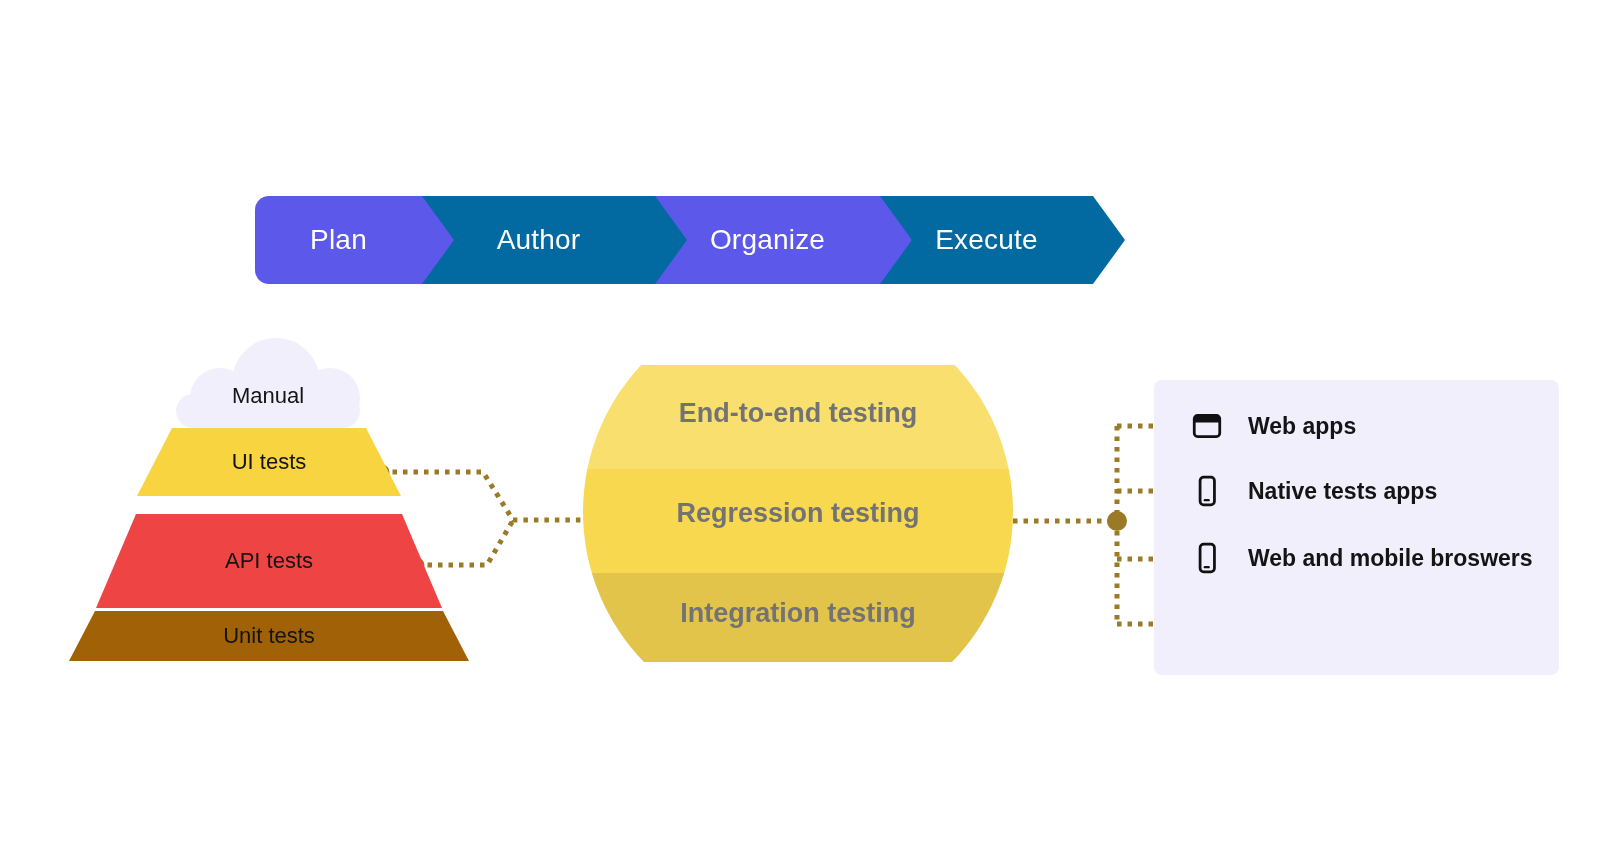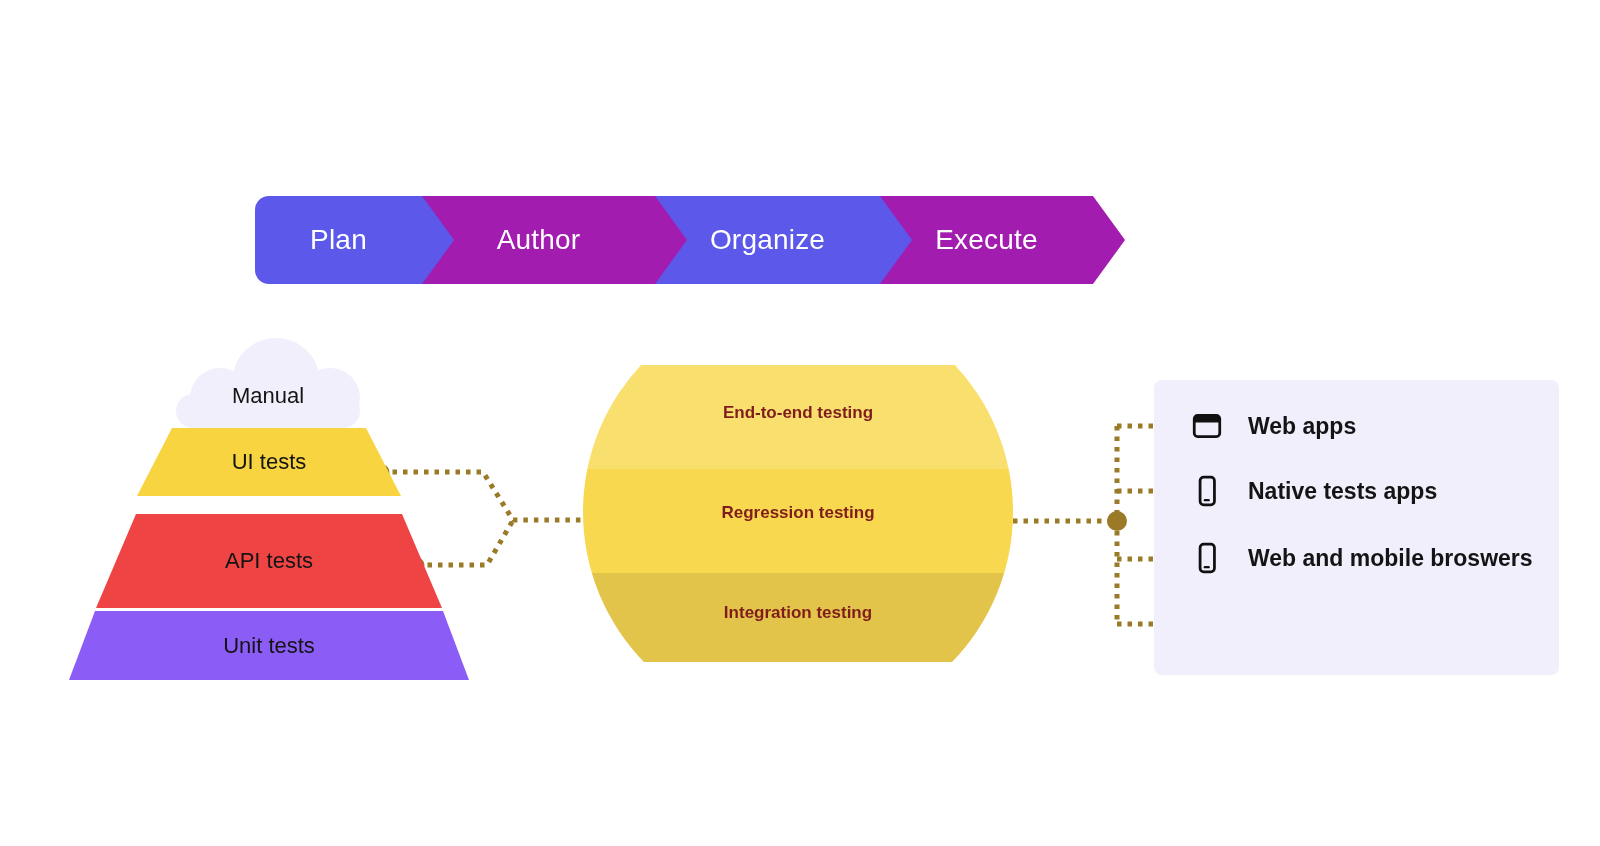--- a/index.html
+++ b/index.html
@@ -8,43 +8,43 @@
     font-family:"Liberation Sans",sans-serif;color:#111;margin-top:40px;
   }
   
   .banner-step{
     position:absolute;top:156px;height:88px;display:flex;align-items:center;justify-content:center;
     color:#fff;font-size:28px;font-weight:500;letter-spacing:.2px;
     clip-path:polygon(0 0,calc(100% - 32px) 0,100% 50%,calc(100% - 32px) 100%,0 100%);
     padding-right:32px;box-sizing:border-box;
   }
   .step-light{background:#5B58EA;}
-  .step-dark{background:#a21caf;}
+  .step-dark{background:#0369a1;}
   .step-first{border-radius:14px 0 0 14px;}
   
   .pyr-layer{
     position:absolute;display:flex;align-items:center;justify-content:center;
     font-size:22px;font-weight:400;color:#141414;
   }
   .pyr-ui{left:137px;top:388px;width:264px;height:68px;background:#F8D440;
     clip-path:polygon(35px 0,229px 0,100% 100%,0 100%);}
   .pyr-api{left:96px;top:474px;width:346px;height:94px;background:#ef4444;
     clip-path:polygon(40px 0,306px 0,100% 100%,0 100%);}
-  .pyr-unit{left:69px;top:571px;width:400px;height:69px;background:#8b5cf6;
+  .pyr-unit{left:69px;top:571px;width:400px;height:50px;background:#a16207;
     clip-path:polygon(26px 0,374px 0,100% 100%,0 100%);}
   .cloud-wrap{position:absolute;left:158px;top:296px;width:220px;height:92px;}
   .cloud-label{
     position:absolute;left:268px;top:356px;transform:translate(-50%,-50%);
     font-size:22px;font-weight:400;color:#141414;white-space:nowrap;
   }
   
   .cycle-wrap{position:absolute;left:583px;top:325px;width:430px;height:297px;}
   .cycle-label{
-    position:absolute;transform:translate(-50%,-50%);font-size:17px;font-weight:700;
-    color:#7f1d1d;white-space:nowrap;
+    position:absolute;transform:translate(-50%,-50%);font-size:27px;font-weight:700;
+    color:#737373;white-space:nowrap;
   }
   
   .panel{
     position:absolute;left:1154px;top:340px;width:405px;height:295px;
     background:#F1EFFC;border-radius:8px;
   }
   .panel-row{
     position:absolute;left:36px;display:flex;align-items:center;gap:24px;
     transform:translateY(-50%);
   }

